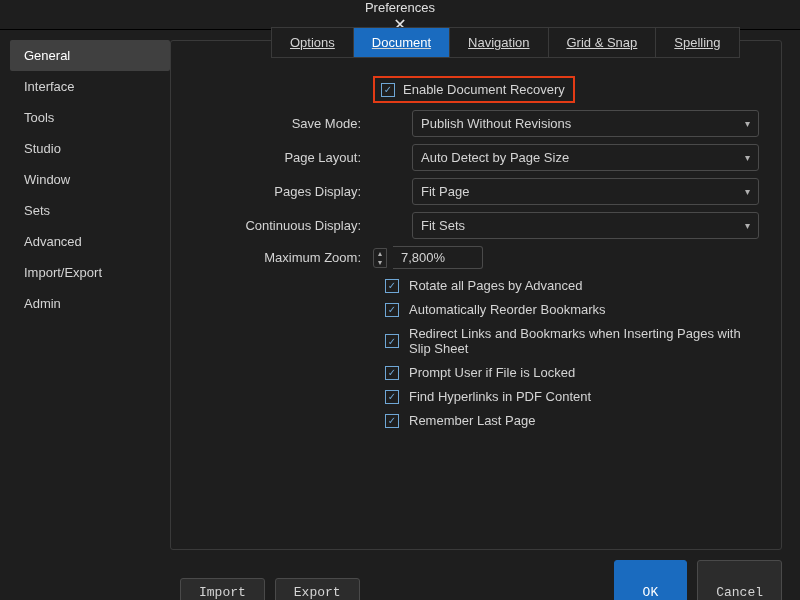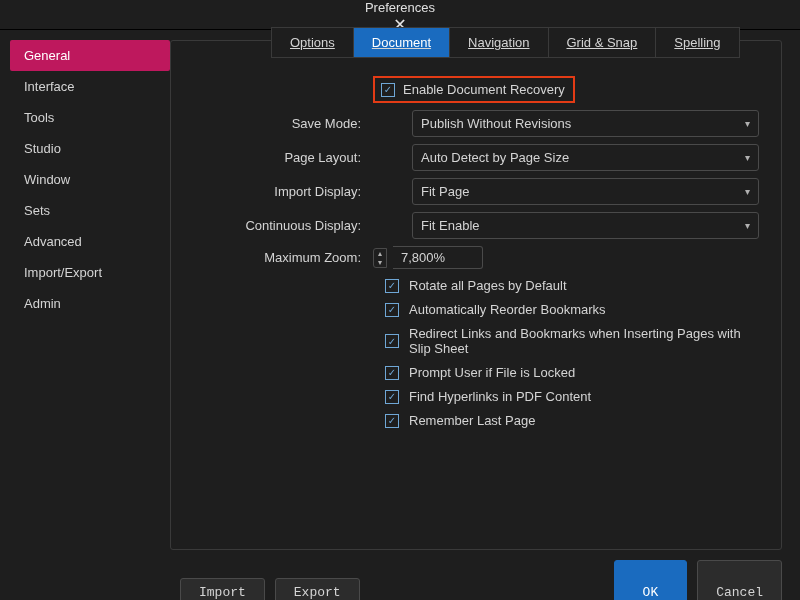--- a/index.html
+++ b/index.html
@@ -3,21 +3,21 @@
 <meta charset="utf-8">
 <style>
   * { box-sizing: border-box; margin: 0; padding: 0; font-family: "Segoe UI", Arial, sans-serif; }
   body { background: #1e1e1e; color: #d4d4d4; font-size: 13px; width: 800px; height: 600px; overflow: hidden; }
   .titlebar { display:flex; align-items:center; justify-content:space-between; height:30px; padding:0 10px; background:#1e1e1e; border-bottom:1px solid #000;flex-direction:column; }
   .titlebar .title { color:#e0e0e0; font-size:13px; }
   .close { color:#e6e6e6; font-size:16px; width:20px; text-align:center; cursor:pointer; }
   .body { display:flex; height:520px; }
   .sidebar { width:170px; padding:10px 0 0 10px; }
   .sidebar-item { padding:8px 14px; color:#d4d4d4; cursor:pointer; }
-  .sidebar-item.active { background:#be185d; color:#fff; border-radius:2px; }
+  .sidebar-item.active { background:#404040; color:#fff; border-radius:2px; }
   .main { flex:1; padding:10px 18px 0 0; }
   .panel { border:1px solid #3a3a3a; border-radius:3px; height:100%; position:relative; }
   .tabs { display:flex; position:absolute; top:-14px; left:100px; background:#1e1e1e;text-decoration:underline; }
   .tab { padding:7px 18px; border:1px solid #3a3a3a; border-right:none; color:#d4d4d4; cursor:pointer; }
   .tab:last-child { border-right:1px solid #3a3a3a; }
   .tab.active { background:#1a6bbf; color:#fff; }
   .content { padding:28px 22px 10px 22px; }
   .row { display:flex; align-items:center; margin:7px 0; }
   .row-label { width:180px; text-align:right; padding-right:12px; color:#d4d4d4; }
   .row-control { flex:1; display:flex; align-items:center; gap:6px;}
@@ -85,51 +85,51 @@
         <div class="row">
           <div class="row-label">Page Layout:</div>
           <div class="row-control">
               <div class="select">
                 <span>Auto Detect by Page Size</span>
                 <span class="chev">▾</span>
               </div>
             </div>
         </div>
         <div class="row">
-          <div class="row-label">Import Display:</div>
+          <div class="row-label">Pages Display:</div>
           <div class="row-control">
               <div class="select">
                 <span>Fit Page</span>
                 <span class="chev">▾</span>
               </div>
             </div>
         </div>
         <div class="row">
           <div class="row-label">Continuous Display:</div>
           <div class="row-control">
               <div class="select">
-                <span>Fit Enable</span>
+                <span>Fit Sets</span>
                 <span class="chev">▾</span>
               </div>
             </div>
         </div>
         <div class="row">
           <div class="row-label">Maximum Zoom:</div>
           <div class="row-control">
             <div class="spinner">
                 <span>▴</span>
                 <span>▾</span>
               </div>
             <div class="zoom-input">7,800%</div>
           </div>
         </div>
         <div id="checks">
             <div class="check-row">
               <span class="checkbox">✓</span>
-              <span>Rotate all Pages by Default</span>
+              <span>Rotate all Pages by Advanced</span>
             </div>
             <div class="check-row">
               <span class="checkbox">✓</span>
               <span>Automatically Reorder Bookmarks</span>
             </div>
             <div class="check-row">
               <span class="checkbox">✓</span>
               <span>Redirect Links and Bookmarks when Inserting Pages with Slip Sheet</span>
             </div>
             <div class="check-row">

